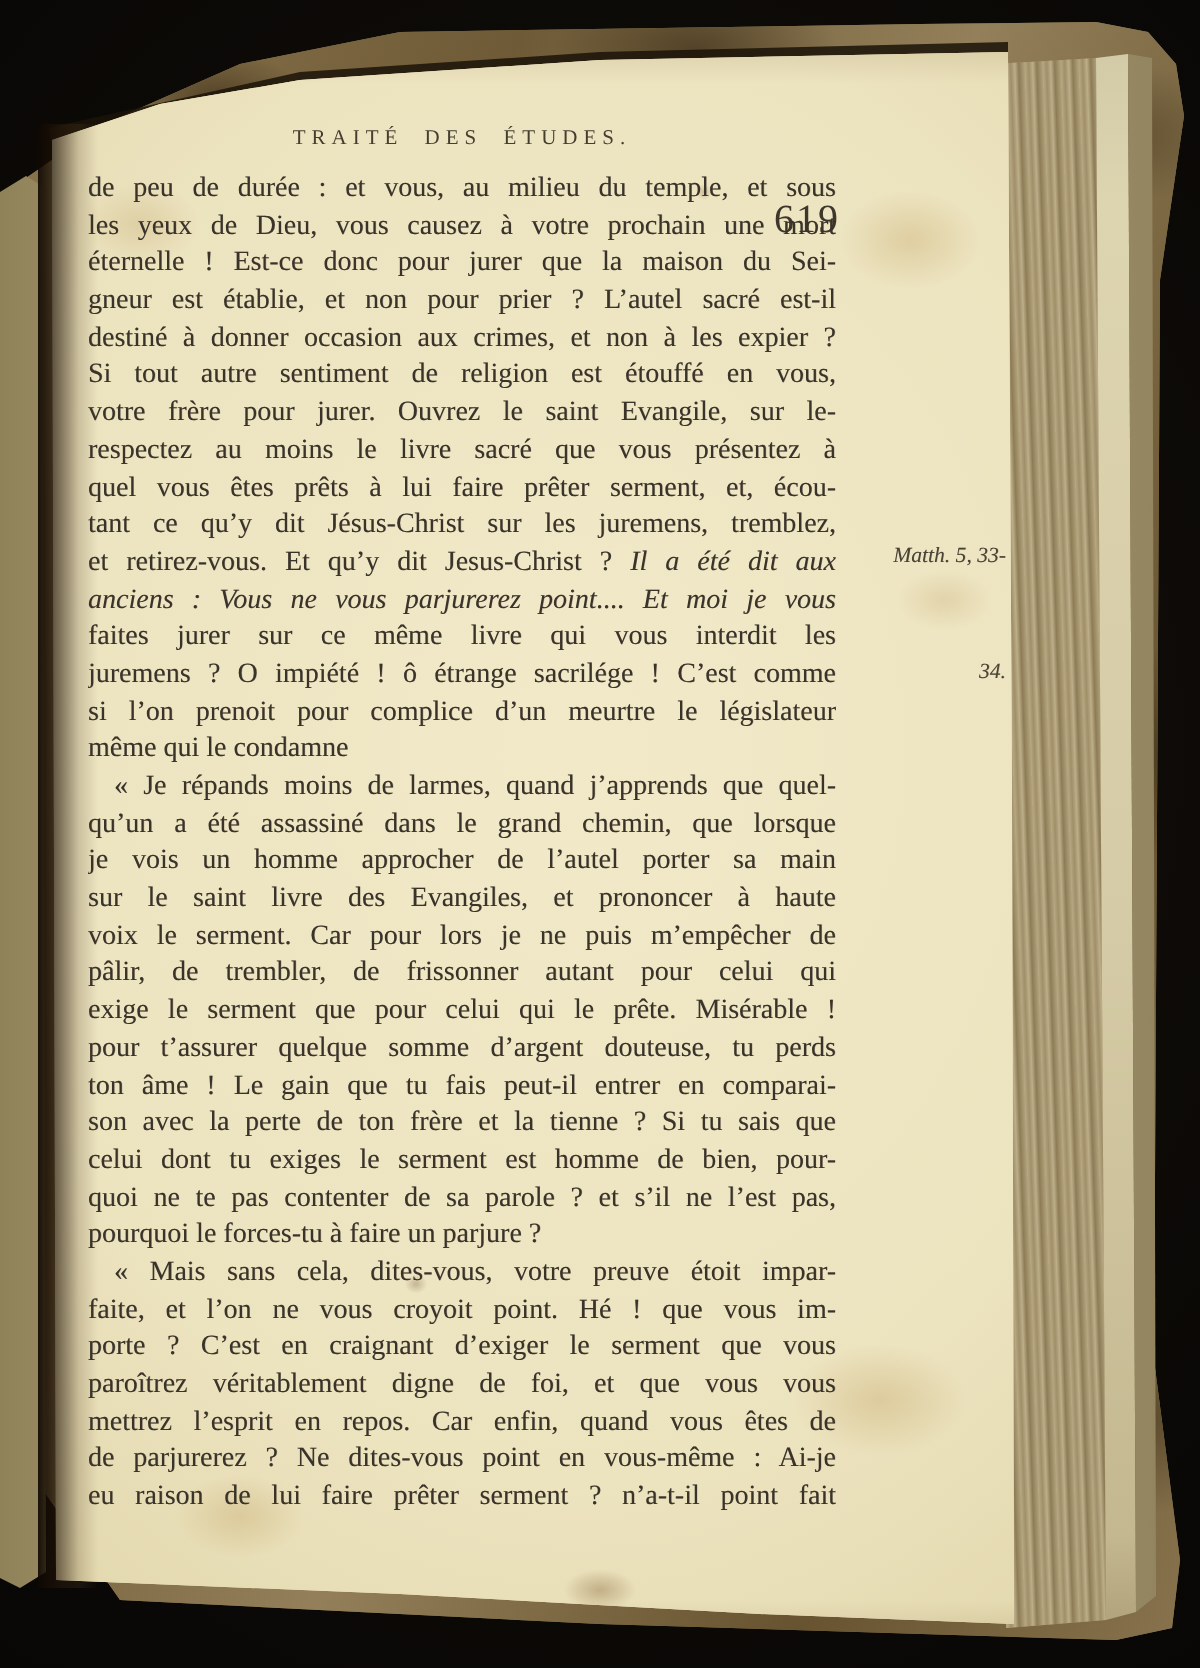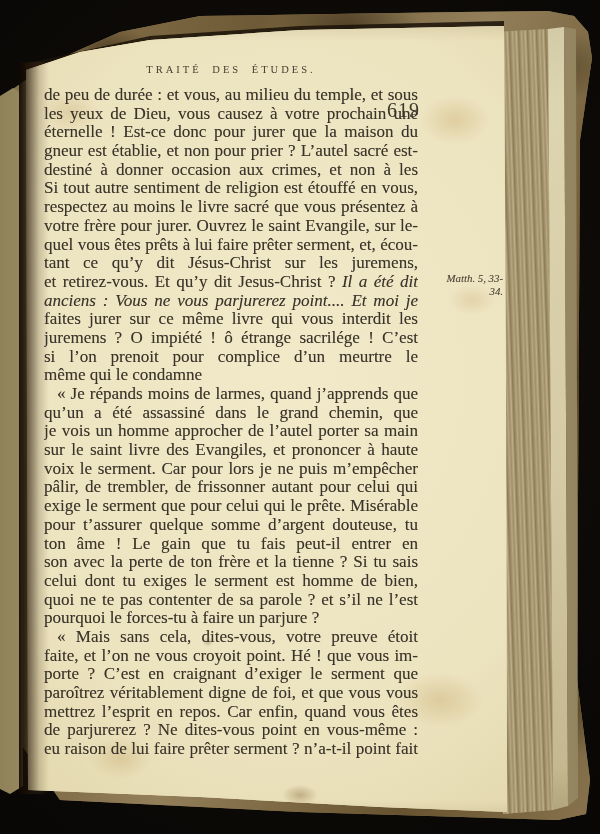--- a/index.html
+++ b/index.html
@@ -78,33 +78,33 @@
   .runhead .title{
     display:block; text-align:center; font-size:10.5px; letter-spacing:3px; word-spacing:5px;
     color:#44.3; color:#453d30; padding-top:4px;
   }
   .runhead .pageno{
     position:absolute; right:-2px; top:0px; font-size:20px; color:#3e372c; letter-spacing:1px;margin-top:39px;
   }
   .bodyblock{position:relative; margin-top:6px;}
   .line{
     height:18.7px; line-height:18.7px; overflow:hidden;
-    font-size:17px; text-align:justify; text-align-last:justify;
+    font-size:14px; text-align:justify; text-align-last:justify;
     text-shadow:.2px .2px 0 rgba(58,50,40,.35);
     white-space:normal;
   }
   .line.indent{text-indent:13px;}
   .line.no-just{text-align-last:left;}
   .line .it{font-style:italic;}
   .margin-note{
     position:absolute; left:364px; top:186px; width:95px;
     font-style:italic; font-size:10.8px; line-height:12.5px; color:#4a4336;
     text-shadow:.2px .2px 0 rgba(70,60,45,.3); text-align:right;
   }
-  .margin-note .l2{padding-left:7px;}
+  .margin-note .l2{padding-left:7px;margin-top:45px;}
 </style>
 </head>
 <body>
 
 <div class="stage">
   <div class="layer cover"></div>
   <div class="layer crevice"></div>
   <div class="layer fore-edge"></div>
   <div class="layer strip-light"></div>
   <div class="layer strip-mid"></div>
@@ -118,22 +118,22 @@
       <span class="pageno">619</span>
     </div>
     <div class="bodyblock">
       <div>
           <div class="line"><span>de peu de durée : et vous, au milieu du temple, et sous</span></div>
           <div class="line"><span>les yeux de Dieu, vous causez à votre prochain une mort</span></div>
           <div class="line"><span>éternelle ! Est-ce donc pour jurer que la maison du Sei-</span></div>
           <div class="line"><span>gneur est établie, et non pour prier ? L’autel sacré est-il</span></div>
           <div class="line"><span>destiné à donner occasion aux crimes, et non à les expier ?</span></div>
           <div class="line"><span>Si tout autre sentiment de religion est étouffé en vous,</span></div>
+          <div class="line"><span>votre frère pour jurer. Ouvrez le saint Evangile, sur le-</span></div>
           <div class="line"><span>respectez au moins le livre sacré que vous présentez à</span></div>
-          <div class="line"><span>votre frère pour jurer. Ouvrez le saint Evangile, sur le-</span></div>
           <div class="line"><span>quel vous êtes prêts à lui faire prêter serment, et, écou-</span></div>
           <div class="line"><span>tant ce qu’y dit Jésus-Christ sur les juremens, tremblez,</span></div>
           <div class="line"><span>et retirez-vous. Et qu’y dit Jesus-Christ ? </span><span class="it">Il a été dit aux</span></div>
           <div class="line"><span class="it">anciens : Vous ne vous parjurerez point.... Et moi je vous</span></div>
           <div class="line"><span>faites jurer sur ce même livre qui vous interdit les</span></div>
           <div class="line"><span>juremens ? O impiété ! ô étrange sacrilége ! C’est comme</span></div>
           <div class="line"><span>si l’on prenoit pour complice d’un meurtre le législateur</span></div>
           <div class="line no-just"><span>même qui le condamne</span></div>
           <div class="line indent"><span>« Je répands moins de larmes, quand j’apprends que quel-</span></div>
           <div class="line"><span>qu’un a été assassiné dans le grand chemin, que lorsque</span></div>

